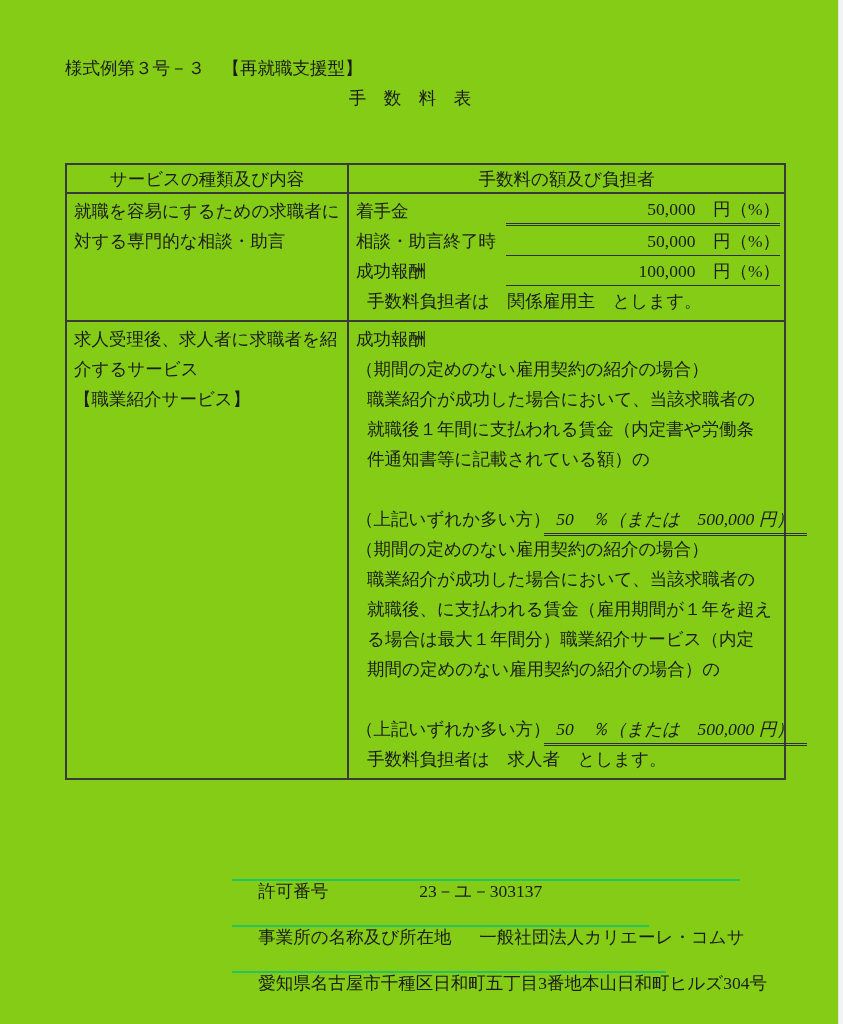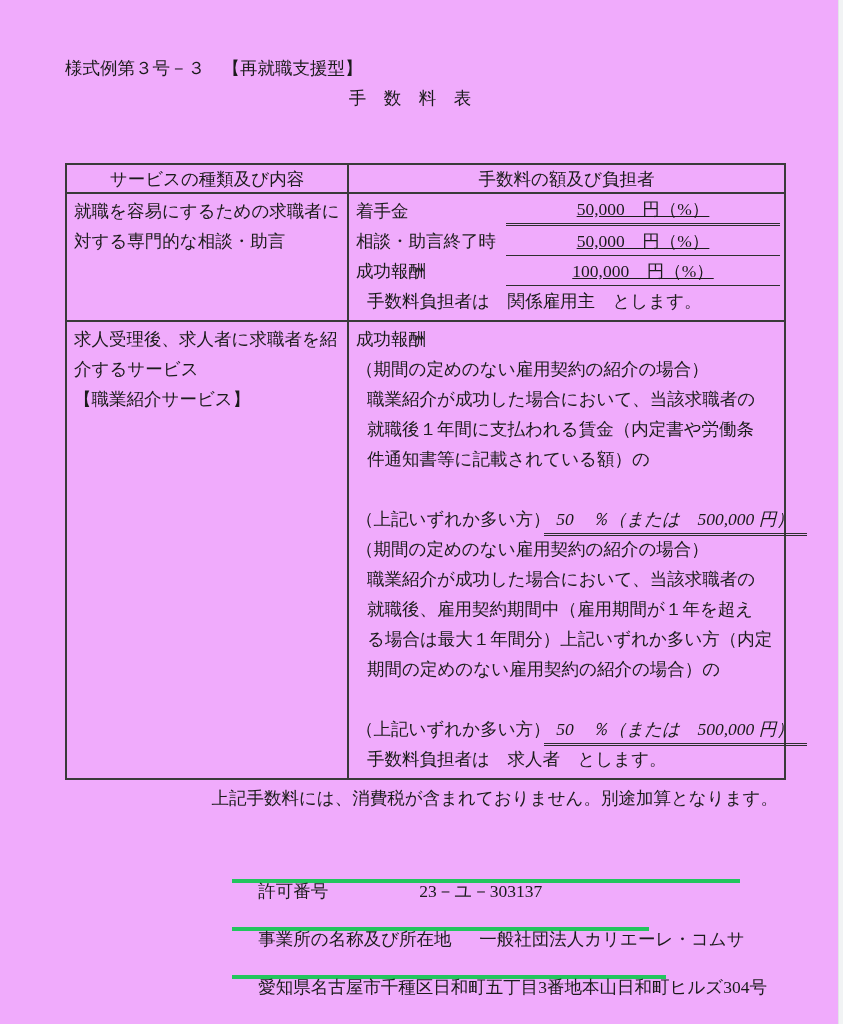--- a/index.html
+++ b/index.html
@@ -1,19 +1,19 @@
 <!DOCTYPE html>
 <html lang="ja"><head>
 <meta charset="utf-8">
 <style>
   html,body{margin:0;padding:0;background:#ffffff;}
   .page{
     position:relative;
     width:843px;height:1024px;
-    background:#f0abfc;
+    background:#84cc16;
     font-family:"Liberation Serif","DejaVu Serif",serif;
     color:#1b1b1b;
     overflow:hidden;
   }
   .page-edge{
     position:absolute;right:0;top:0;width:4px;height:1024px;
     background:#f1f3f4;border-left:1px solid #e3e5e8;
   }
   .form-number{
     position:absolute;left:65px;top:56px;
@@ -45,39 +45,39 @@
     height:27px;text-align:center;vertical-align:middle;
     padding:0;
   }
   .col-service{width:280px;}
   .col-fee{width:435px;}
   .cell-pad{padding:2px 4px 4px 7px;}
   .line{height:30px;line-height:30px;white-space:pre;overflow:visible;}
   .svc-line{height:30px;line-height:30px;white-space:pre;}
   .fee-line{display:flex;justify-content:space-between;height:30px;line-height:30px;}
   .fee-amount{
-    display:inline-block;width:274px;text-align:center;
-    border-bottom:1px solid #2e2e2e;white-space:pre;text-decoration:underline;
+    display:inline-block;width:274px;text-align:right;
+    border-bottom:1px solid #2e2e2e;white-space:pre;
   }
   .fee-amount.dbl{border-bottom:3px double #2e2e2e;line-height:27px;}
   .indent{padding-left:11px;}
   .rate-line{padding-left:135px;}
   .rate{
     display:inline-block;width:263px;text-align:center;
     border-bottom:3px double #2e2e2e;line-height:27px;white-space:pre;font-style:italic;
   }
   .note-right{text-align:left;padding-right:16px;}
   .tax-note{
     position:absolute;left:65px;top:786px;width:713px;
     text-align:right;font-size:17.5px;white-space:pre;
   }
   .footer{position:absolute;left:232px;top:855px;font-size:17.5px;}
   .f-line{
     height:24px;line-height:24px;
-    border-bottom:4px solid #22c55e;
+    border-bottom:2px solid #22c55e;
     margin-bottom:20px;white-space:pre;
   }
   .f-line .f-label{display:inline-block;}
   .f-line1{width:508px;}
   .f-line1 .f-label{width:161px;}
   .f-line2{width:417px;}
   .f-line2 .f-label{width:221px;}
   .f-line3{width:434px;}
 </style>
 </head>
@@ -137,36 +137,35 @@
           <div class="line indent">職業紹介が成功した場合において、当該求職者の</div>
           <div class="line indent">就職後１年間に支払われる賃金（内定書や労働条</div>
           <div class="line indent">件通知書等に記載されている額）の</div>
           <div class="line rate-line">
             <span class="rate">50　％（または　500,000 円）</span>
           </div>
           <div class="line note-right">（上記いずれか多い方）</div>
 
           <div class="line">（期間の定めのない雇用契約の紹介の場合）</div>
           <div class="line indent">職業紹介が成功した場合において、当該求職者の</div>
-          <div class="line indent">就職後、雇用契約期間中（雇用期間が１年を超え</div>
-          <div class="line indent">る場合は最大１年間分）上記いずれか多い方（内定</div>
+          <div class="line indent">就職後、に支払われる賃金（雇用期間が１年を超え</div>
+          <div class="line indent">る場合は最大１年間分）職業紹介サービス（内定</div>
           <div class="line indent">期間の定めのない雇用契約の紹介の場合）の</div>
           <div class="line rate-line">
             <span class="rate">50　％（または　500,000 円）</span>
           </div>
           <div class="line note-right">（上記いずれか多い方）</div>
 
           <div class="line indent">手数料負担者は　求人者　とします。</div>
         </div>
       </td>
     </tr>
   </tbody>
     </table>
 
-  <div class="tax-note">上記手数料には、消費税が含まれておりません。別途加算となります。</div>
 
   <div class="footer">
     <div class="f-line f-line1">
       <span class="f-label">許可番号</span><span>23－ユ－303137</span>
     </div>
     <div class="f-line f-line2">
       <span class="f-label">事業所の名称及び所在地</span><span>一般社団法人カリエーレ・コムサ</span>
     </div>
     <div class="f-line f-line3">
       <span>愛知県名古屋市千種区日和町五丁目3番地本山日和町ヒルズ304号</span>

